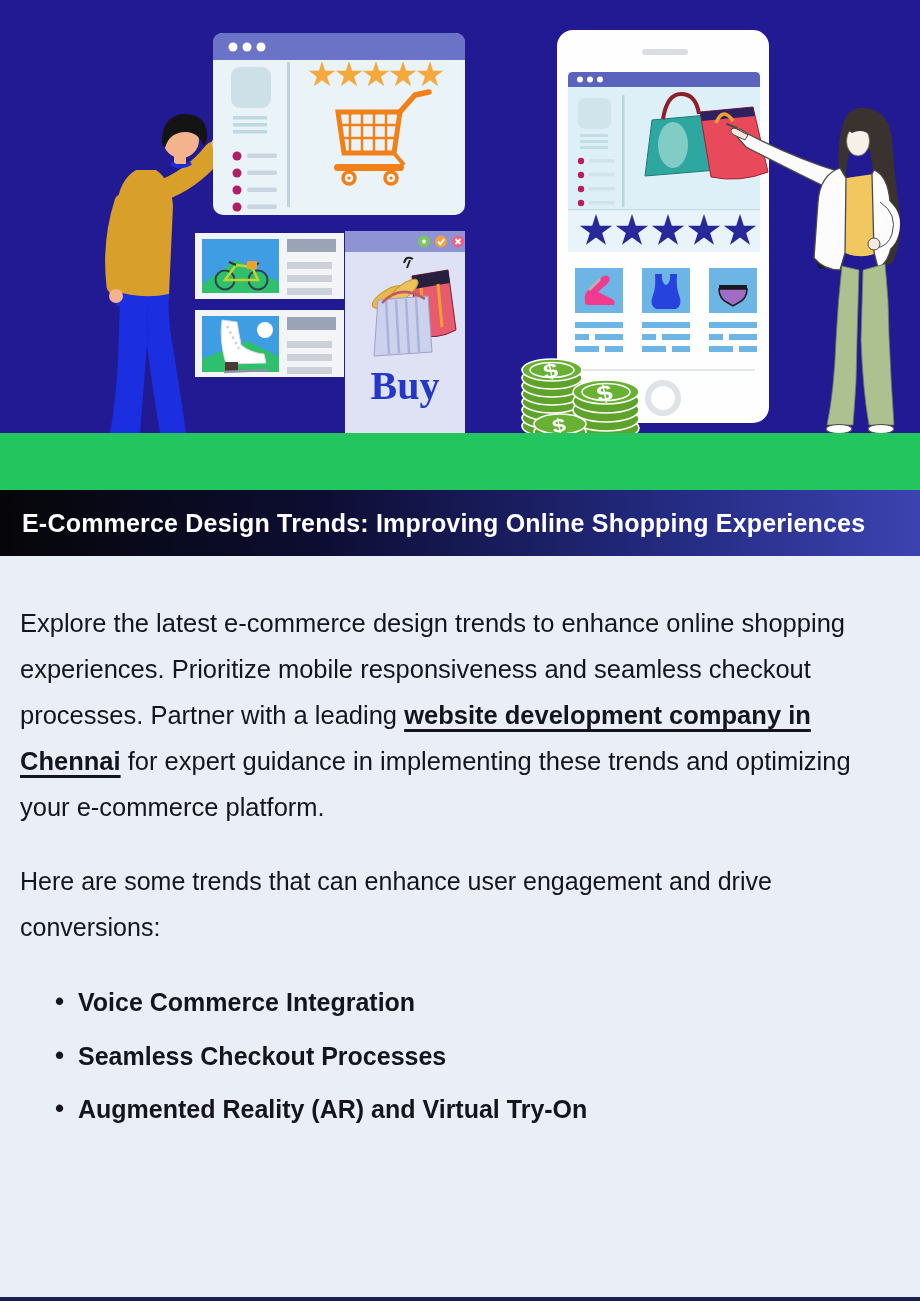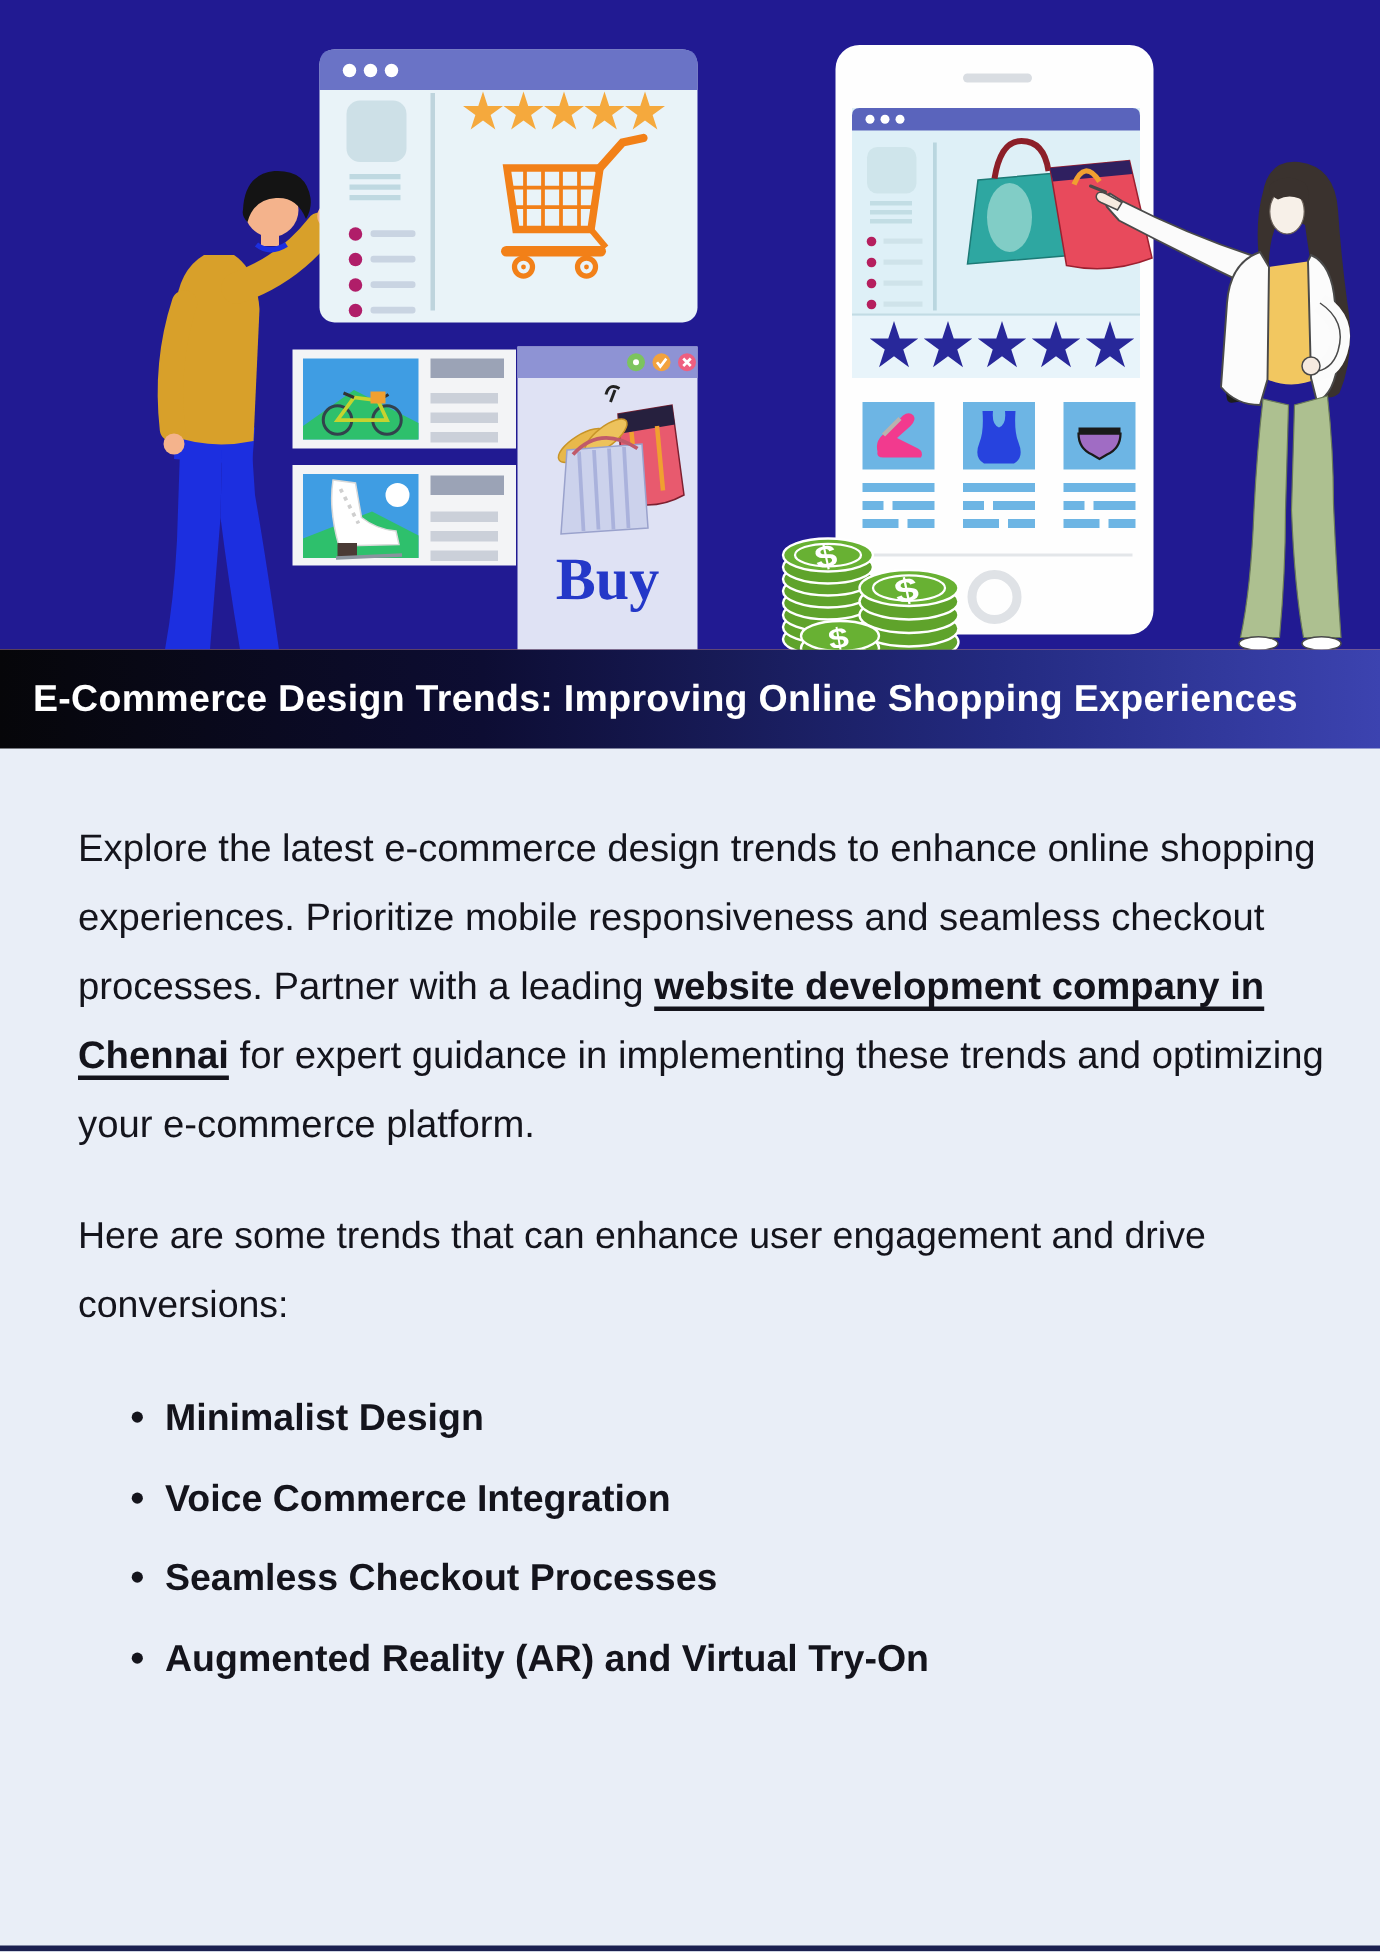--- a/index.html
+++ b/index.html
@@ -1,32 +1,32 @@
 <!DOCTYPE html>
 <html><head>
 <meta charset="utf-8">
 <style>
   * { margin:0; padding:0; box-sizing:border-box; }
   html,body { width:920px; }
   body { font-family:"Liberation Sans", sans-serif; background:#e9eef7; }
   .page { position:relative; width:920px; height:1301px; overflow:hidden; background:#e9eef7; }
 
-  .hero { width:920px; height:433px; background:#c2410c; overflow:hidden; }
+  .hero { width:920px; height:490px; background:#22c55e; overflow:hidden; }
   .hero svg { display:block; }
 
   .title-banner {
     width:920px; height:66px;
     background:linear-gradient(90deg,#060609 0%,#0d0d33 35%,#232a80 72%,#3c43b0 100%);
     display:flex; align-items:center; padding:0 22px;
   }
   .title-banner h1 {
     color:#ffffff; font-size:25px; font-weight:700; letter-spacing:0.2px; white-space:nowrap;
   }
 
-  .content { padding:30px 20px 0 20px; color:#14141c;margin-left:32px; }
+  .content { padding:30px 20px 0 20px; color:#14141c; }
   .intro { font-size:25.5px; line-height:46px; font-weight:400; max-width:885px; margin-top:14px; }
   .intro a {
     color:#14141c; font-weight:700; text-decoration:underline;
     text-decoration-thickness:2.5px; text-underline-offset:5px; cursor:pointer;
   }
   .subhead { font-size:25px; line-height:46px; font-weight:400; margin-top:28px; max-width:885px; }
   .trend-list { list-style:none; margin-top:40px; padding-left:58px; }
   .trend-list li {
     position:relative; font-size:25px; font-weight:700; line-height:25px; margin-bottom:28.5px;
   }
@@ -333,21 +333,20 @@
   <div class="title-banner">
     <h1>E-Commerce Design Trends: Improving Online Shopping Experiences</h1>
   </div>
 
   <div class="content">
     <p class="intro"><span>Explore the latest e-commerce design trends to enhance online shopping experiences. Prioritize mobile responsiveness and seamless checkout processes. Partner with a leading </span><a>website development company in Chennai</a><span> for expert guidance in implementing these trends and optimizing your e-commerce platform.</span></p>
 
     <p class="subhead">Here are some trends that can enhance user engagement and drive conversions:</p>
 
     <ul class="trend-list">
-      <li>Minimalist Design</li>
       <li>Voice Commerce Integration</li>
       <li>Seamless Checkout Processes</li>
       <li>Augmented Reality (AR) and Virtual Try-On</li>
     </ul>
   </div>
 
   <div class="bottom-bar"></div>
 </div>
 
 </body></html>

